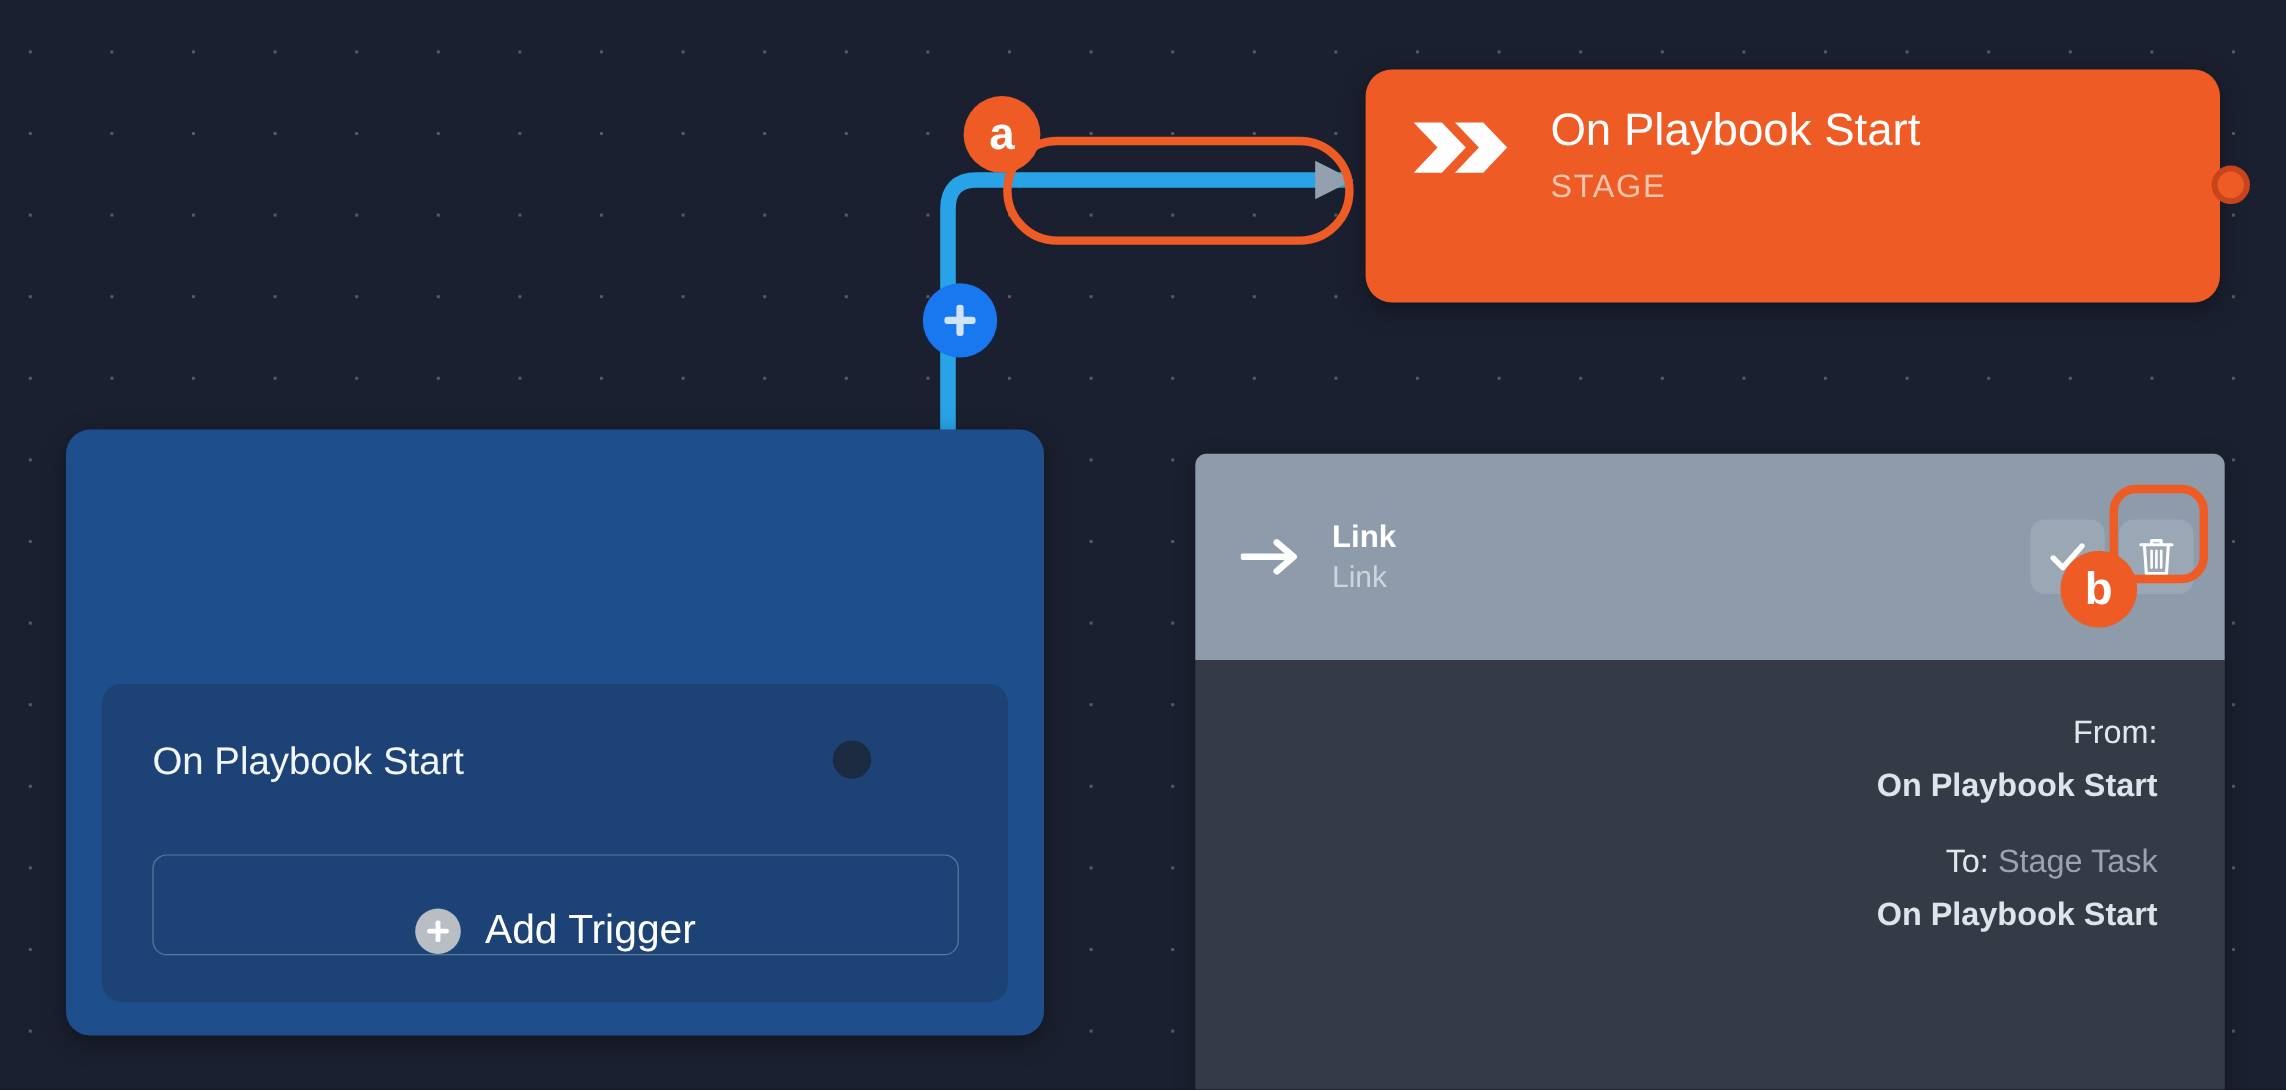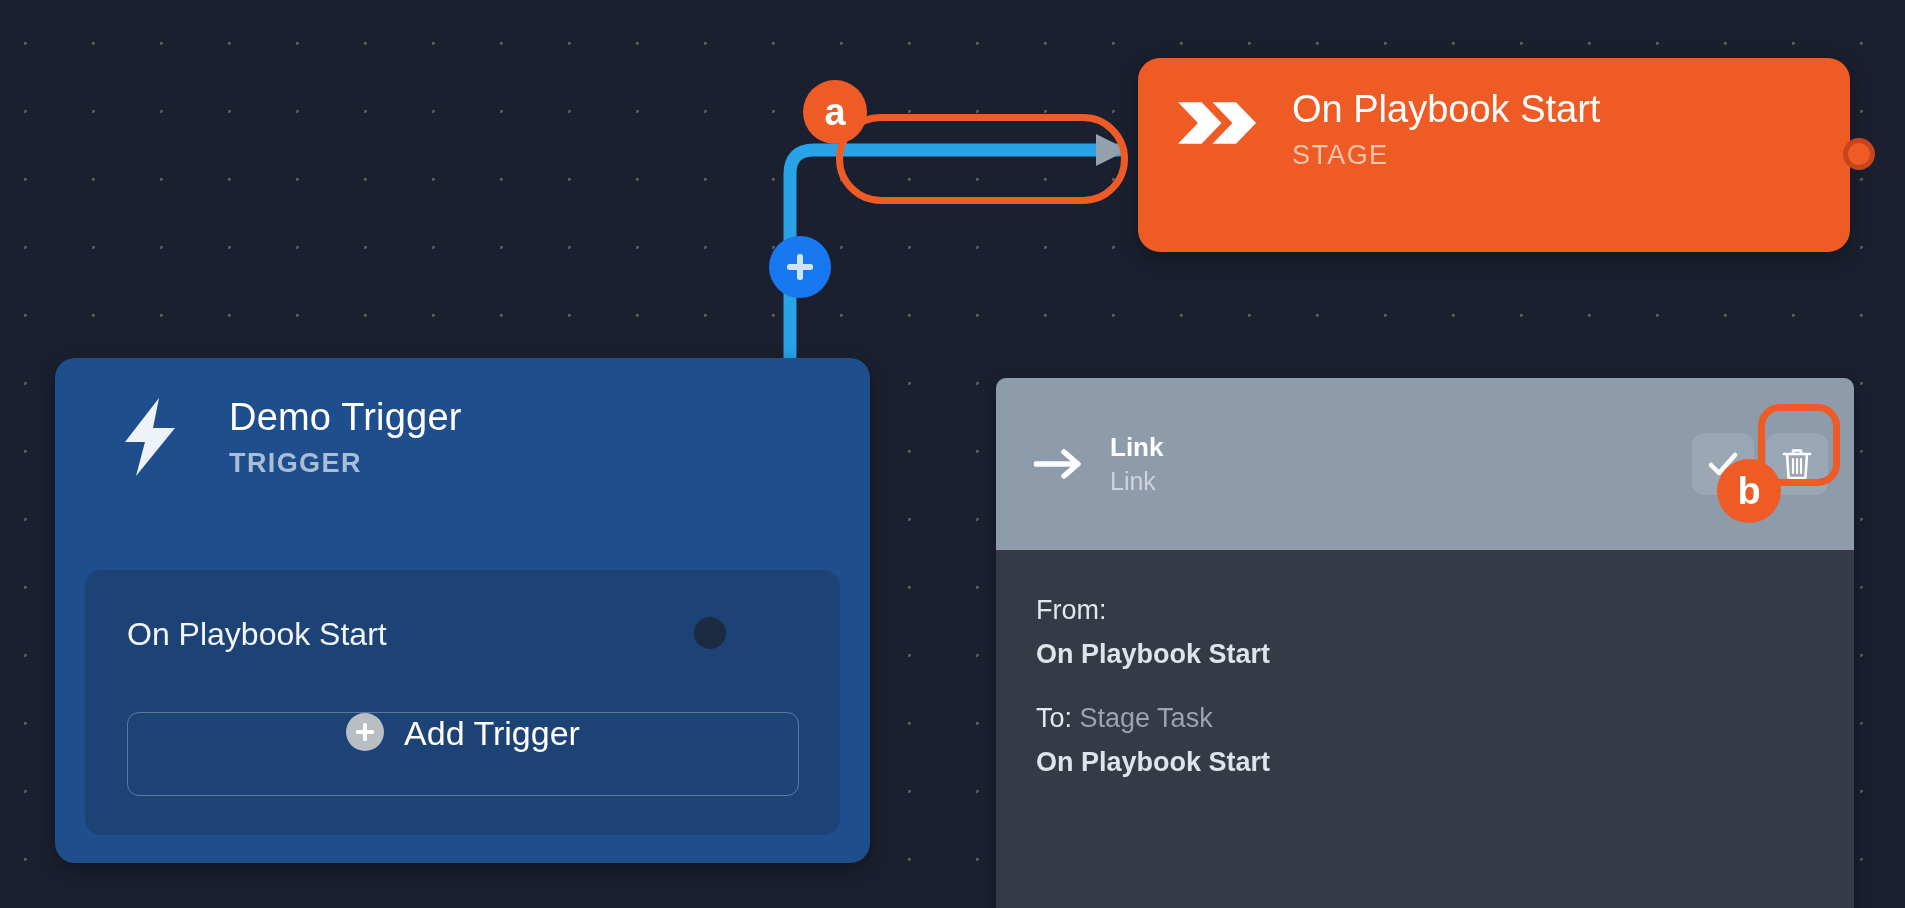--- a/index.html
+++ b/index.html
@@ -107,21 +107,21 @@
   }
   #add-trigger-button {
     position: absolute;
     left: 42px;
     top: 142px;
     width: 672px;
     height: 84px;
     border: 1.5px solid rgba(255,255,255,0.28);
     border-radius: 12px;
     display: flex;
-    align-items: flex-start;
+    align-items: flex-end;
     justify-content: center;
     box-sizing: border-box;
     background: transparent;
   }
   #add-trigger-button .plus-badge {
     width: 38px;
     height: 38px;
     border-radius: 50%;
     background: #b9bec4;
     display: flex;
@@ -237,21 +237,22 @@
     height: 62px;
     border-radius: 12px;
     display: flex;
     align-items: center;
     justify-content: center;
     background: rgba(255,255,255,0.12);
     margin-left: 12px;
     flex: 0 0 62px;
   }
   #link-panel-body {
-    padding: 42px 40px 0 40px;
+    padding: 42px 56px 0 40px;
+    text-align: right;
   }
   .kv-label {
     color: #e3e7ec;
     font-size: 27px;
     line-height: 36px;
   }
   .kv-value {
     color: #dfe4ea;
     font-size: 27px;
     font-weight: bold;
@@ -319,31 +320,20 @@
   </div>
 
   <div id="edge-add-button">
     <svg width="34" height="34" viewBox="0 0 34 34">
       <rect x="14" y="4" width="6" height="26" rx="2.5" fill="#cfe4fb"></rect>
       <rect x="4" y="14" width="26" height="6" rx="2.5" fill="#cfe4fb"></rect>
     </svg>
   </div>
 
   <div class="node" id="trigger-node">
-    <div class="node-head">
-      <span class="glyph">
-        <svg width="62" height="78" viewBox="0 0 62 78">
-          <path d="M40 0 L6 44 L26 44 L17 78 L56 30 L34 30 Z" fill="#eef3f9"></path>
-        </svg>
-      </span>
-      <div class="titles">
-        <div class="node-title">Demo Trigger</div>
-        <div class="node-sub">TRIGGER</div>
-      </div>
-    </div>
 
     <div id="trigger-inner">
       <div id="trigger-item-label">On Playbook Start</div>
 
       <div id="add-trigger-button">
         <span class="plus-badge">
           <svg width="22" height="22" viewBox="0 0 22 22">
             <rect x="9" y="2" width="4" height="18" rx="1.5" fill="#ffffff"></rect>
             <rect x="2" y="9" width="18" height="4" rx="1.5" fill="#ffffff"></rect>
           </svg>

